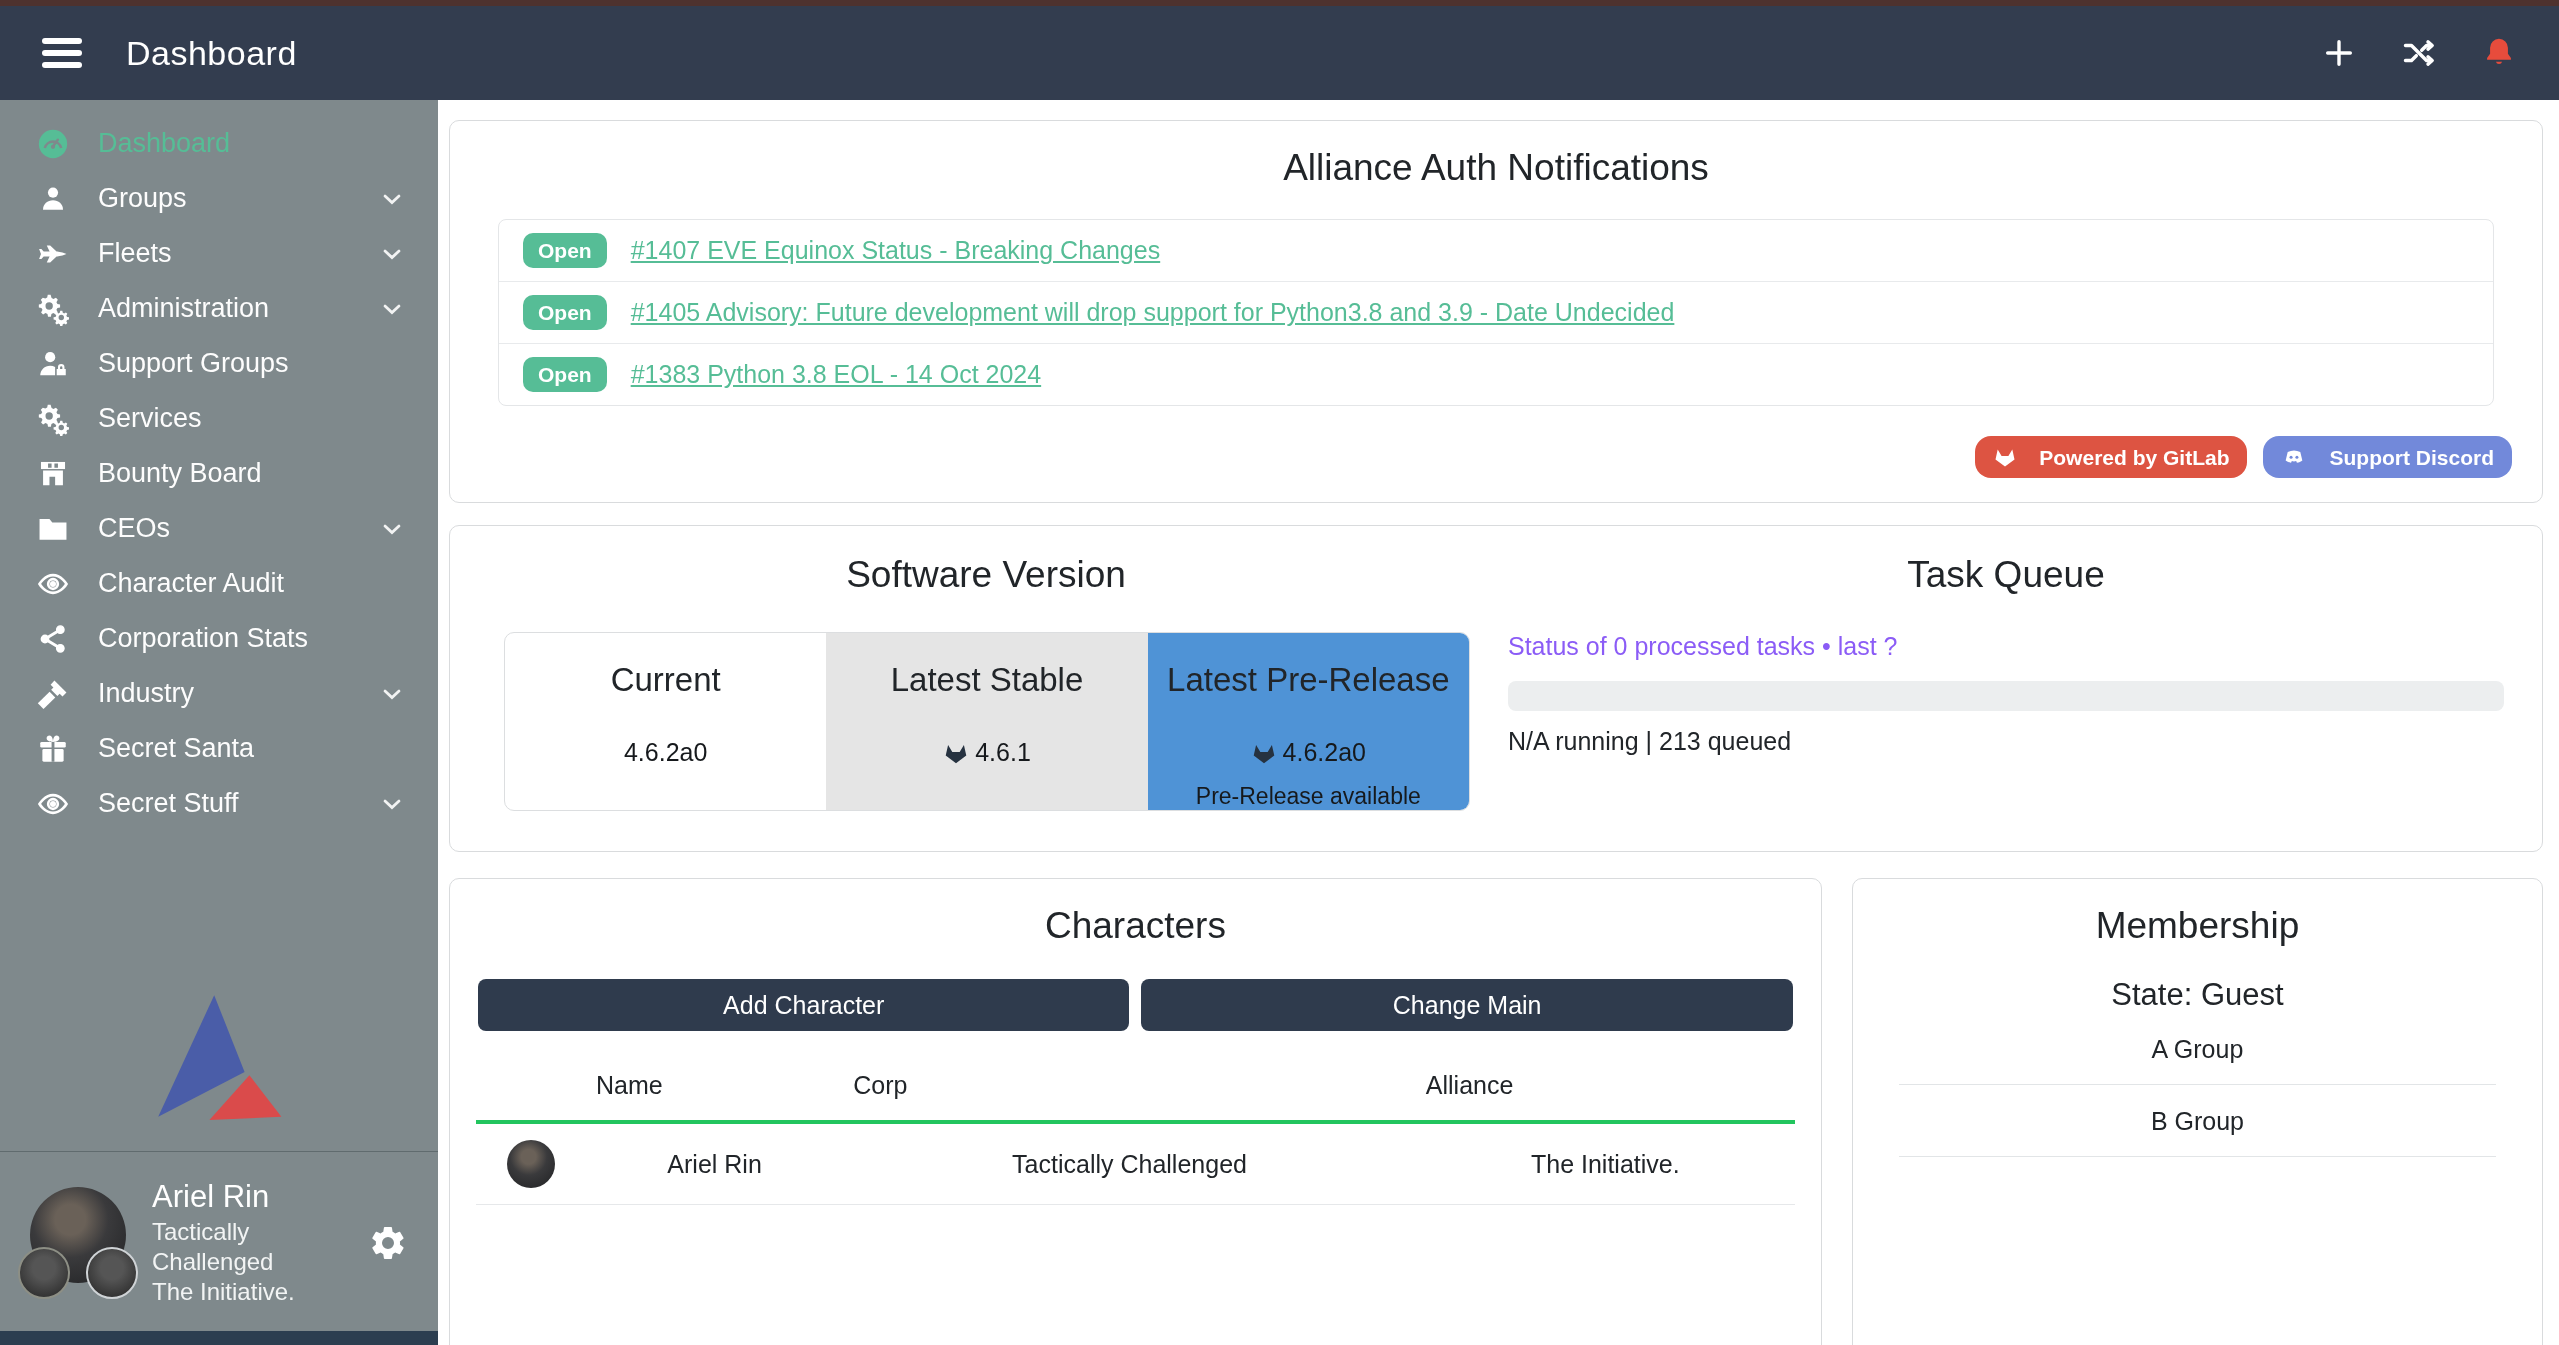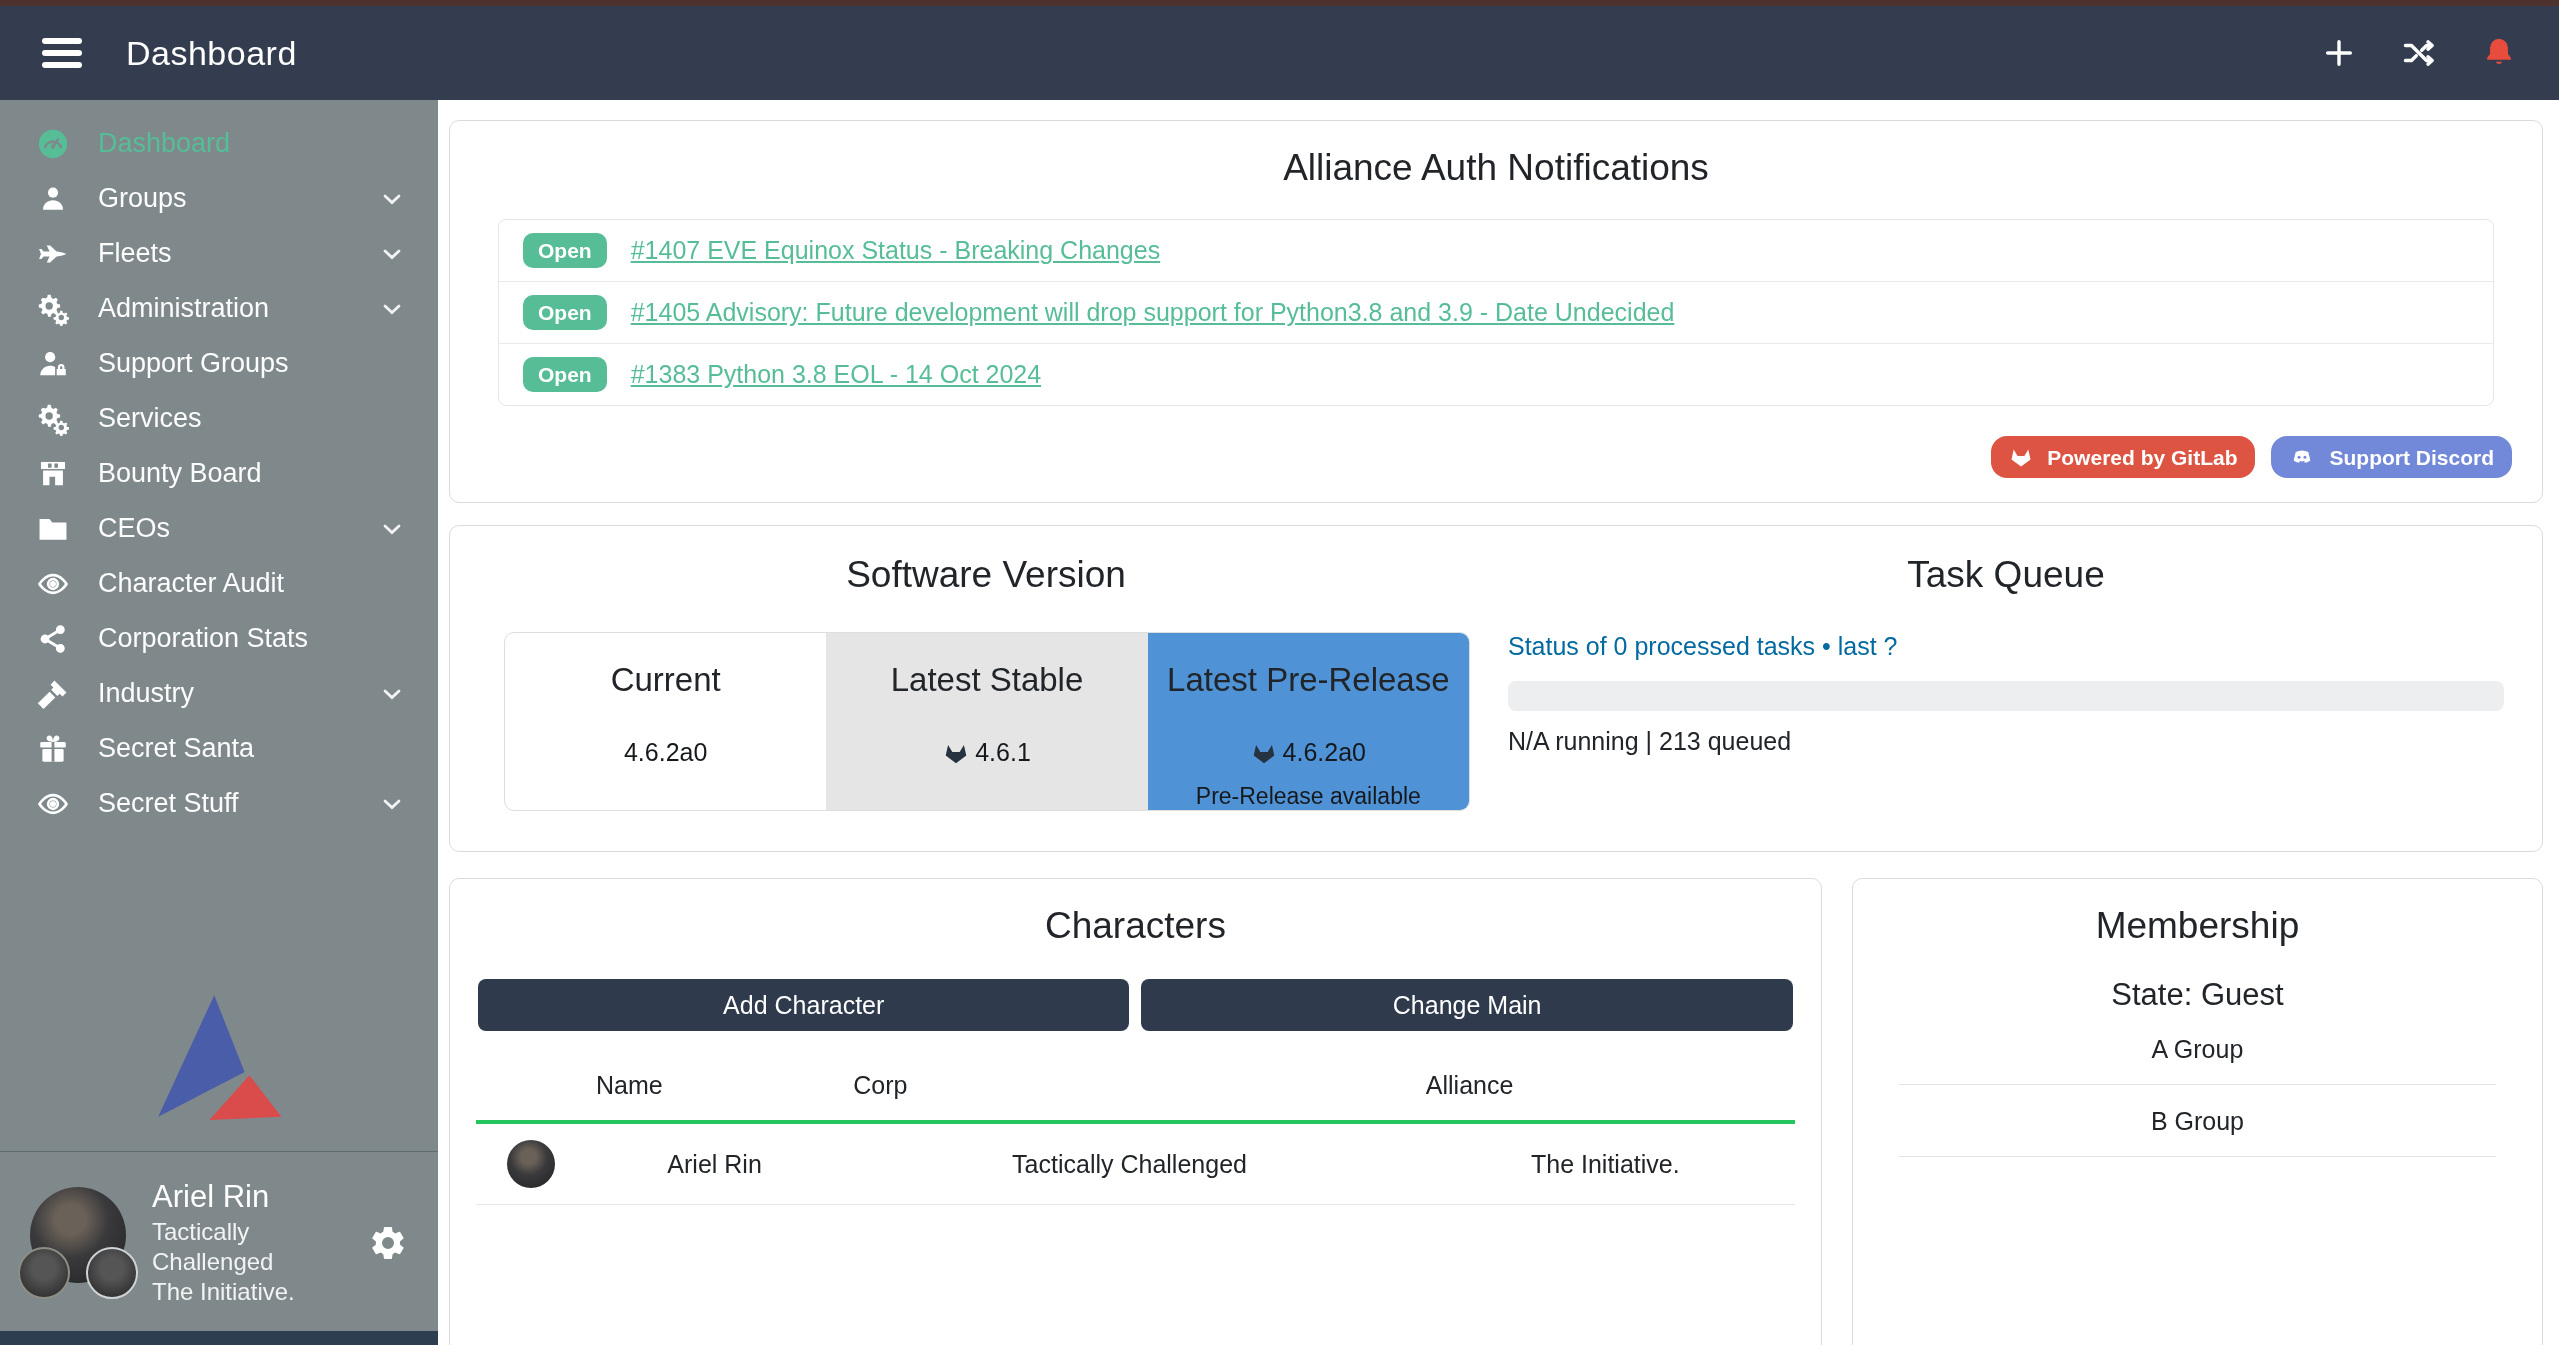--- a/index.html
+++ b/index.html
@@ -62,35 +62,35 @@
   .panel-title { text-align:center; font-size:37px; font-weight:400; color:#212529; }
 
   
   .panel-notifications { padding:26px 26px 20px; }
   .notif-list { border:1px solid #e4e6e8; border-radius:8px; margin:30px 22px 0; }
   .notif-row { display:flex; align-items:center; gap:24px; padding:13px 24px; border-bottom:1px solid #e8eaec; }
   .notif-row:last-child { border-bottom:none; }
   .open-badge { background:#56bd96; color:#fff; font-weight:bold; font-size:21px; padding:7px 15px; border-radius:10px; line-height:1; }
   .notif-link { color:#56bd96; text-decoration:underline; font-size:25px; cursor:pointer; }
   .badge-row { display:flex; justify-content:flex-end; gap:16px; margin:30px 4px 4px; }
-  .pill-badge { display:flex; align-items:center; gap:14px; color:#fff; font-weight:bold; font-size:21px; padding:8px 18px; border-radius:16px; cursor:pointer; line-height:1; }
+  .pill-badge { display:flex; align-items:center; gap:22px; color:#fff; font-weight:bold; font-size:21px; padding:8px 18px; border-radius:16px; cursor:pointer; line-height:1; }
   .pill-gitlab { background:#dd5442; }
   .pill-discord { background:#7289da; }
 
   
   .panel-mid { margin-top:22px; display:flex; padding:28px 26px 40px; }
   .mid-col { flex:1; min-width:0; }
   .version-box { display:flex; border:1px solid #dcdee0; border-radius:10px; overflow:hidden; margin:36px 26px 0 28px; min-height:166px; }
   .v-col { flex:1; text-align:center; padding-top:28px; }
   .v-col .v-head { font-size:33px; color:#212529; }
   .v-col .v-ver { font-size:25px; margin-top:39px; display:flex; align-items:center; justify-content:center; gap:6px; color:#16191c; }
   .v-col .v-note { font-size:23px; margin-top:16px; color:#16191c; }
   .v-col.green { background:#e5e5e5; }
   .v-col.blue { background:#4f93d6; }
-  .tq-status { font-size:25px; margin:36px 0 0 12px; color:#0369a1; }
+  .tq-status { font-size:25px; margin:36px 0 0 12px; color:#8b5cf6; }
   .progress-track { height:30px; background:#eceeef; border-radius:8px; margin:20px 12px 0; overflow:hidden; }
   .progress-fill { height:100%; background:#56bd96; width:0%; }
   .tq-queue { font-size:25px; margin:16px 0 0 12px; color:#212529; }
 
   
   .row3 { display:flex; gap:30px; margin-top:26px; align-items:stretch; }
   .panel-characters { flex:2.07; padding:26px 26px; height:505px; }
   .char-buttons { display:flex; gap:12px; margin:32px 2px 0; }
   .dark-btn {
     flex:1; height:52px; background:#2f3b4d; color:#fff; border:none; border-radius:8px;

